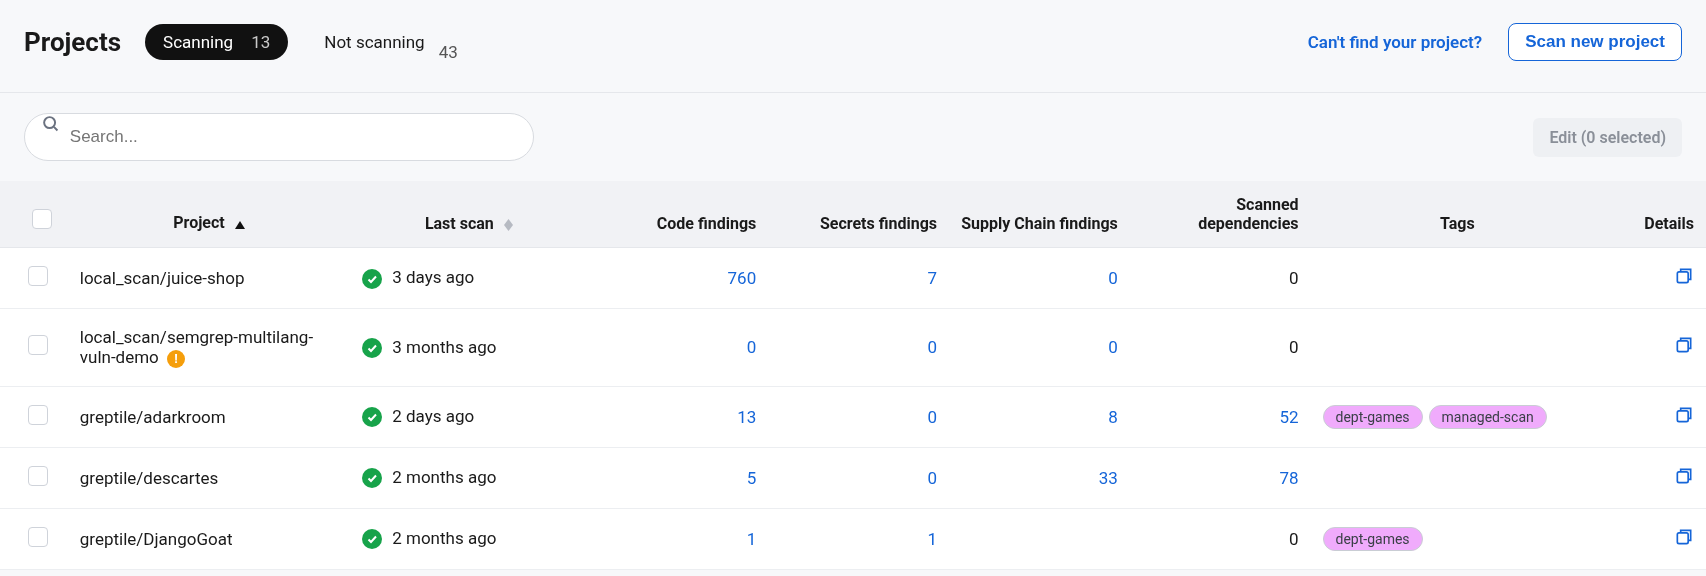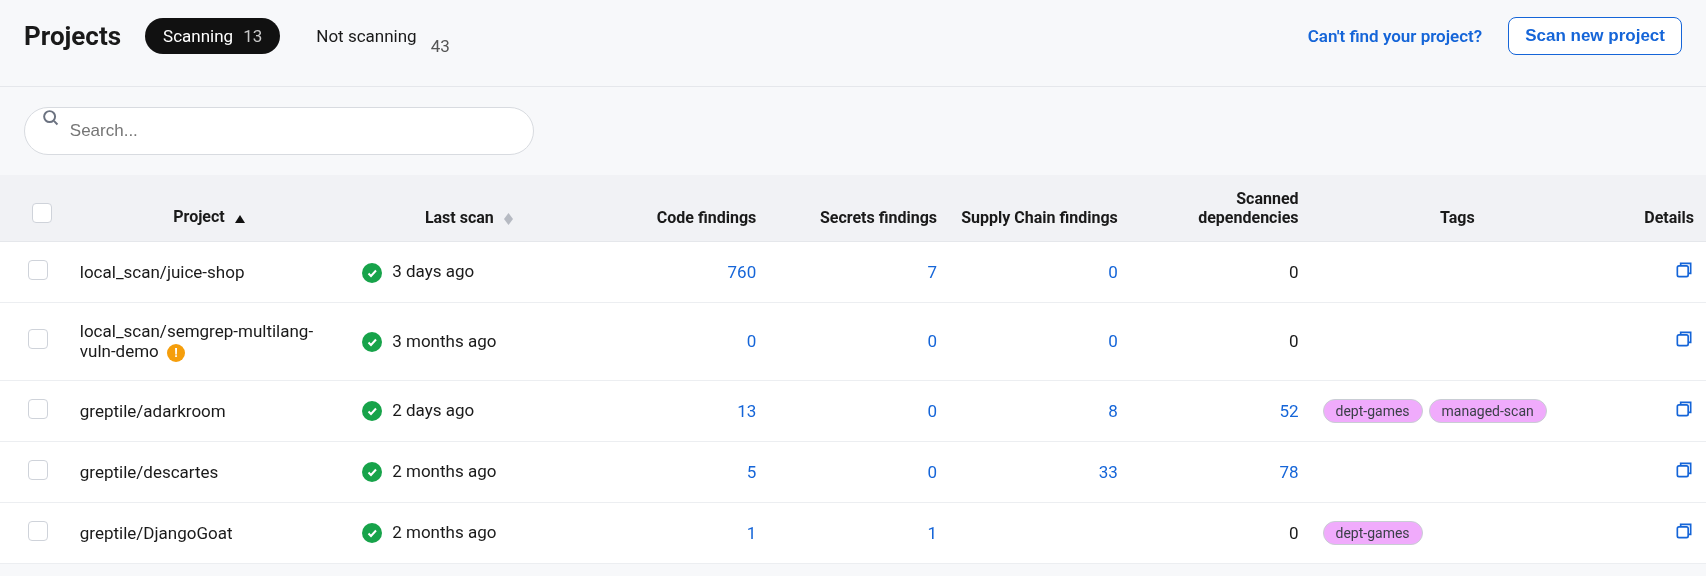--- a/index.html
+++ b/index.html
@@ -5,41 +5,42 @@
 * { box-sizing: border-box; margin: 0; padding: 0; }
 body {
   font-family: -apple-system, BlinkMacSystemFont, "Segoe UI", Roboto, Helvetica, Arial, sans-serif;
   background: #f7f8fa;
   color: #1a1a1a;
   font-size: 15px;
 }
 .header {
   display: flex;
   align-items: center;
-  padding: 8px 24px 22px 24px;
+  padding: 14px 24px 22px 24px;
   background: #f7f8fa;
   border-bottom: 1px solid #e5e7eb;
 }
 .page-title {
   font-size: 26px;
   font-weight: 700;
   margin-right: 24px;
 }
 .filter-pill {
   display: inline-flex;
   align-items: center;
   padding: 8px 18px;
   border-radius: 999px;
   font-size: 17px;
   margin-right: 18px;
   cursor: pointer;
 }
 .filter-pill.active {
   background: #111;
   color: #fff;
+  gap: 8px;
 }
 .filter-pill .count {
   margin-left: 10px;
   color: #c9c9c9;
 }
 .filter-pill.inactive {
   color: #1a1a1a;
 }
 .filter-pill.inactive .count {
   color: #555;
@@ -211,20 +212,21 @@
   <div class="search-wrap">
     <span class="search-icon">
       <svg viewBox="0 0 24 24" fill="none" stroke="currentColor" stroke-width="2.5">
           <circle cx="11" cy="11" r="7"></circle>
           <line x1="21" y1="21" x2="16.5" y2="16.5"></line>
         </svg>
     </span>
     <input type="text" placeholder="Search..." style="">
   </div>
   <div class="toolbar-spacer"></div>
+  <div class="edit-btn">Edit (0 selected)</div>
 </div>
 
 <table>
   <thead>
     <tr>
       <th class="col-check">
         <span class="checkbox"></span>
       </th>
       <th class="col-project">
         <span class="th-inner">Project</span>

